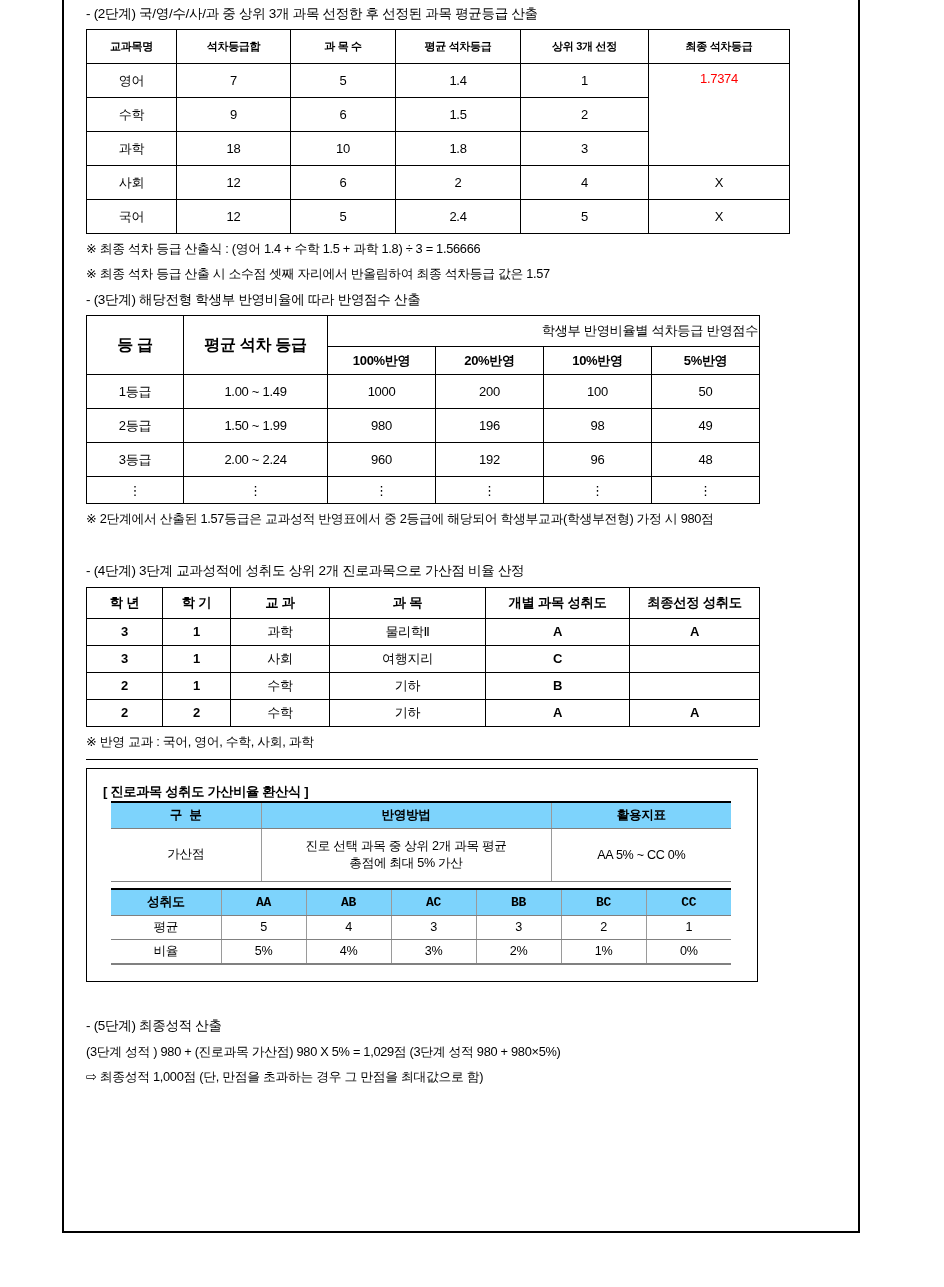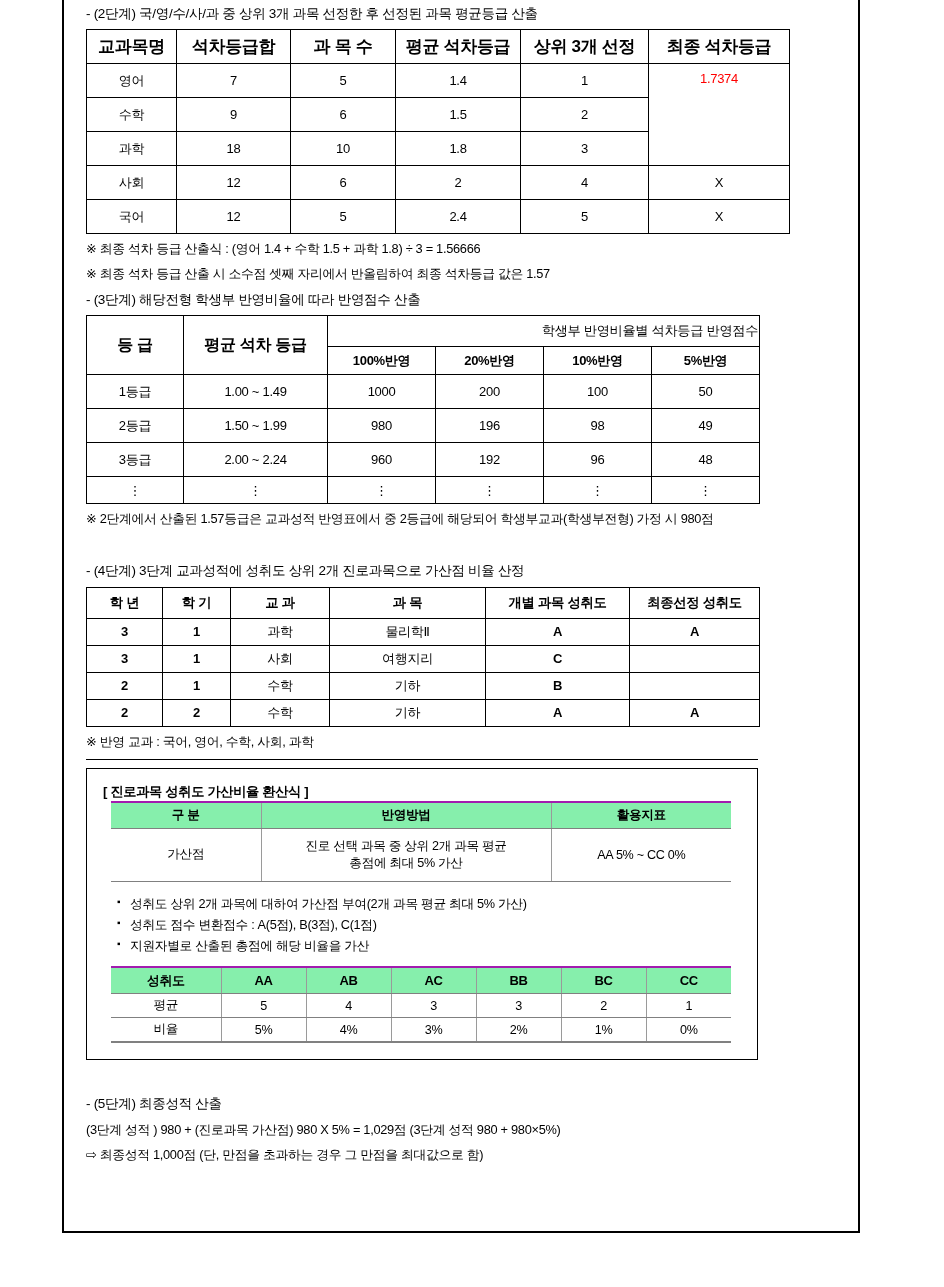--- a/index.html
+++ b/index.html
@@ -74,21 +74,21 @@
     font-weight: 400;
     letter-spacing: -0.3px;
     padding: 0;
   }
   table.grid th {
     font-weight: 700;
   }
 
   
   #t1 { width: 703px; }
-  #t1 th { height: 33px; font-size: 17px; }
+  #t1 th { height: 33px; font-size: 11px; }
   #t1 td { height: 33px; }
   #t1 td.merged {
     vertical-align: top;
     padding-top: 7px;
     color: #ff0000;
     font-size: 13px;
   }
 
   
   #t2 { width: 673px; }
@@ -142,25 +142,26 @@
   table.flat th, table.flat td {
     text-align: center;
     vertical-align: middle;
     font-size: 12.6px;
     letter-spacing: -0.3px;
     padding: 0;
     border-left: 1px solid #9a9a9a;
     border-right: 1px solid #9a9a9a;
   }
   table.flat thead th {
-    background: #86efac;
+    background: #7dd3fc;
     font-weight: 700;
     height: 25px;
-    border-top: 2px solid #a21caf;
+    border-top: 2px solid #000000;
     border-bottom: 1px solid #808080;
+    font-family: Liberation Mono, monospace;
   }
   table.flat tbody td {
     height: 24px;
     border-bottom: 1.6px solid #808080;
   }
   table.flat tr > *:first-child { border-left: none; }
   table.flat tr > *:last-child  { border-right: none; }
 
   #f1 td.meth { line-height: 1.35; padding: 4px 0; height: 44px; }
 
@@ -420,25 +421,20 @@
               <td>가산점</td>
               <td class="meth">
                 <span>진로 선택 과목 중 상위 2개 과목 평균</span><br>
                 <span>총점에 최대 5% 가산</span>
               </td>
               <td>AA 5% ~ CC 0%</td>
             </tr>
           </tbody>
         </table>
 
-        <ul class="bullets">
-          <li>성취도 상위 2개 과목에 대하여 가산점 부여(2개 과목 평균 최대 5% 가산)</li>
-          <li>성취도 점수 변환점수 : A(5점), B(3점), C(1점)</li>
-          <li>지원자별로 산출된 총점에 해당 비율을 가산</li>
-        </ul>
 
         <table class="flat" id="f2">
           <colgroup>
             <col style="width:110px">
               <col style="width:85px">
               <col style="width:85px">
             <col style="width:85px">
               <col style="width:85px">
               <col style="width:85px">
               <col style="width:85px">

